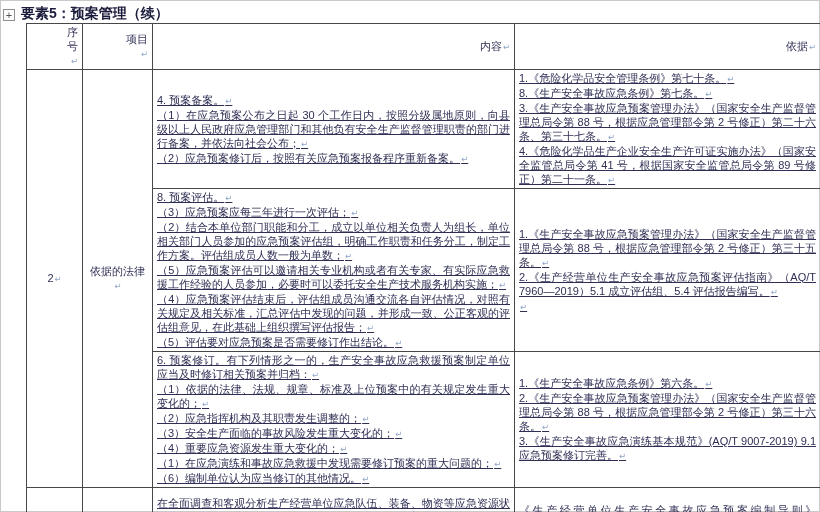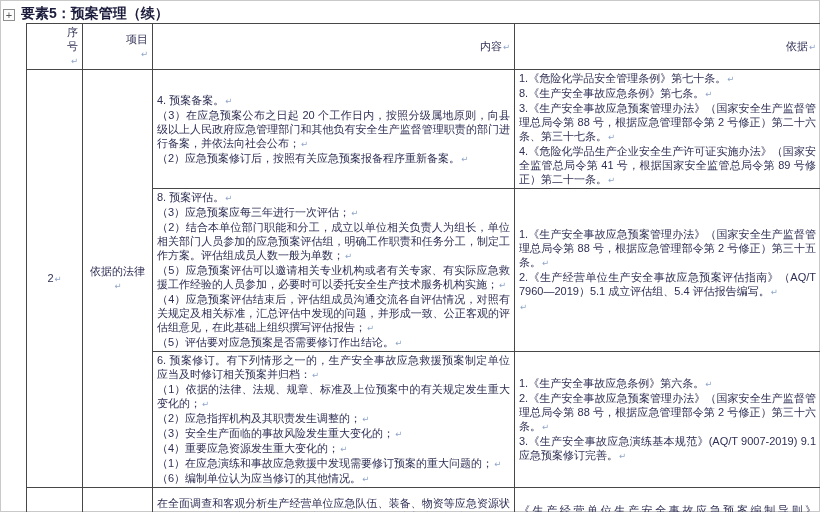--- a/index.html
+++ b/index.html
@@ -21,21 +21,21 @@
     position:absolute;left:25px;top:22px;width:794px;
     border-collapse:collapse;table-layout:fixed;
   }
   td,th{
     border:1px solid #474747;vertical-align:middle;
     padding:1px 4px;font-size:11px;line-height:14px;font-weight:normal;
     box-sizing:border-box;overflow:hidden;
   }
   th{text-align:right;padding-left:36px;}
   .center{text-align:center;}
-  .para{margin:0;text-align:justify;text-justify:inter-ideograph;}
+  .para{margin:0;text-align:justify;text-justify:inter-ideograph;text-decoration:underline;}
   .pmark{color:#8fa5c9;font-size:8.5px;margin-left:1px;vertical-align:baseline;}
 </style>
 </head>
 <body>
 
 <div class="page">
 
   <div class="titlebar">
     <div class="anchor">+</div>
     <div class="title">要素5：预案管理（续）</div>
@@ -67,21 +67,21 @@
 
     <tr style="height:118px">
       <td class="center" rowspan="3">
         <span>2</span><span class="pmark">↵</span>
       </td>
       <td class="center" rowspan="3">
         <span>依据的法律</span><span class="pmark">↵</span>
       </td>
       <td>
             <p class="para"><span>4. 预案备案。</span><span class="pmark">↵</span></p>
-            <p class="para"><span>（3）在应急预案公布之日起 20 个工作日内，按照分级属地原则，向县级以上人民政府应急管理部门和其他负有安全生产监督管理职责的部门进行备案，并依法向社会公布；</span><span class="pmark">↵</span></p>
+            <p class="para"><span>（1）在应急预案公布之日起 30 个工作日内，按照分级属地原则，向县级以上人民政府应急管理部门和其他负有安全生产监督管理职责的部门进行备案，并依法向社会公布；</span><span class="pmark">↵</span></p>
             <p class="para"><span>（2）应急预案修订后，按照有关应急预案报备程序重新备案。</span><span class="pmark">↵</span></p>
           </td>
       <td>
             <p class="para"><span>1.《危险化学品安全管理条例》第七十条。</span><span class="pmark">↵</span></p>
             <p class="para"><span>8.《生产安全事故应急条例》第七条。</span><span class="pmark">↵</span></p>
             <p class="para"><span>3.《生产安全事故应急预案管理办法》（国家安全生产监督管理总局令第 88 号，根据应急管理部令第 2 号修正）第二十六条、第三十七条。</span><span class="pmark">↵</span></p>
             <p class="para"><span>4.《危险化学品生产企业安全生产许可证实施办法》（国家安全监管总局令第 41 号，根据国家安全监管总局令第 89 号修正）第二十一条。</span><span class="pmark">↵</span></p>
           </td>
     </tr>
 

